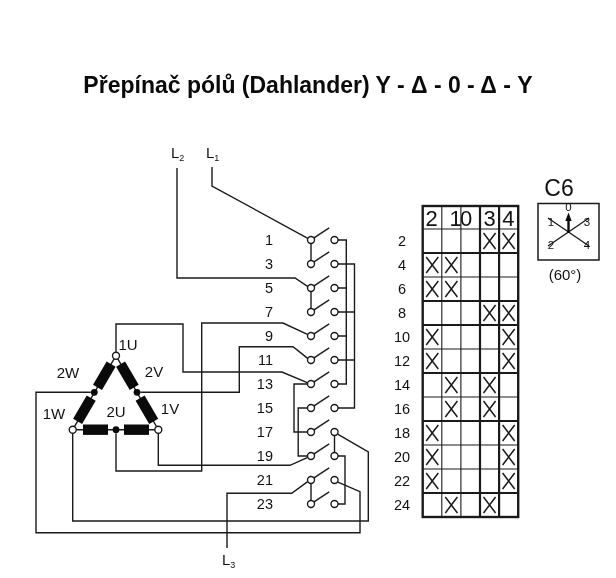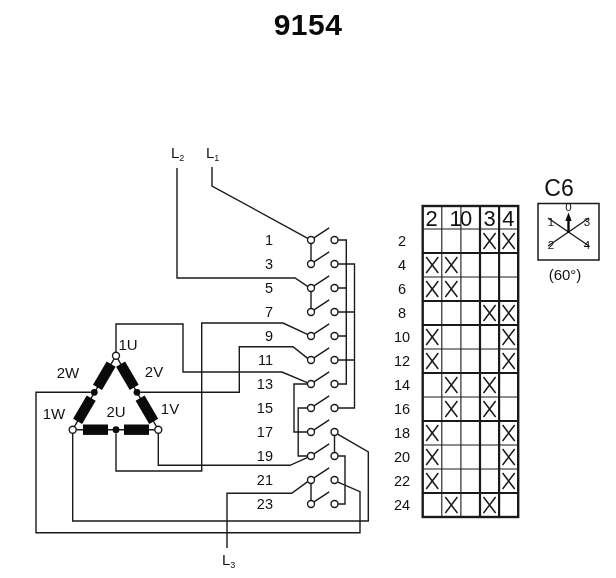--- a/index.html
+++ b/index.html
@@ -8,21 +8,21 @@
   .title{position:absolute;left:0;top:8px;width:616px;text-align:center;
          font-size:30px;font-weight:bold;color:#0a0a0a;letter-spacing:.5px;}
   .subtitle{position:absolute;left:0;top:72px;width:616px;text-align:center;
          font-size:23px;font-weight:bold;color:#0a0a0a;}
   svg text{font-family:"Liberation Sans","DejaVu Sans",sans-serif;fill:#111;}
 </style>
 </head>
 <body>
 
 <div class="page">
-  <div class="title">9154</div>
+  <div class="subtitle">Přepínač pólů (Dahlander) Y - Δ - 0 - Δ - Y</div>
 
   <svg id="diagram" width="616" height="578" viewBox="0 0 616 578">
 
     <text x="171" y="158" font-size="15"><tspan>L</tspan><tspan font-size="9" dy="2.5">2</tspan></text>
     <text x="206" y="158" font-size="15"><tspan>L</tspan><tspan font-size="9" dy="2.5">1</tspan></text>
     <text x="222" y="565" font-size="15"><tspan>L</tspan><tspan font-size="9" dy="2.5">3</tspan></text>
 
     <g stroke="#1a1a1a" stroke-width="1.4" fill="none">
       <path d="M212,167 V186 L308.2,238.6"></path>
       <path d="M177,168 V278 H295 L308.3,286.8"></path>

